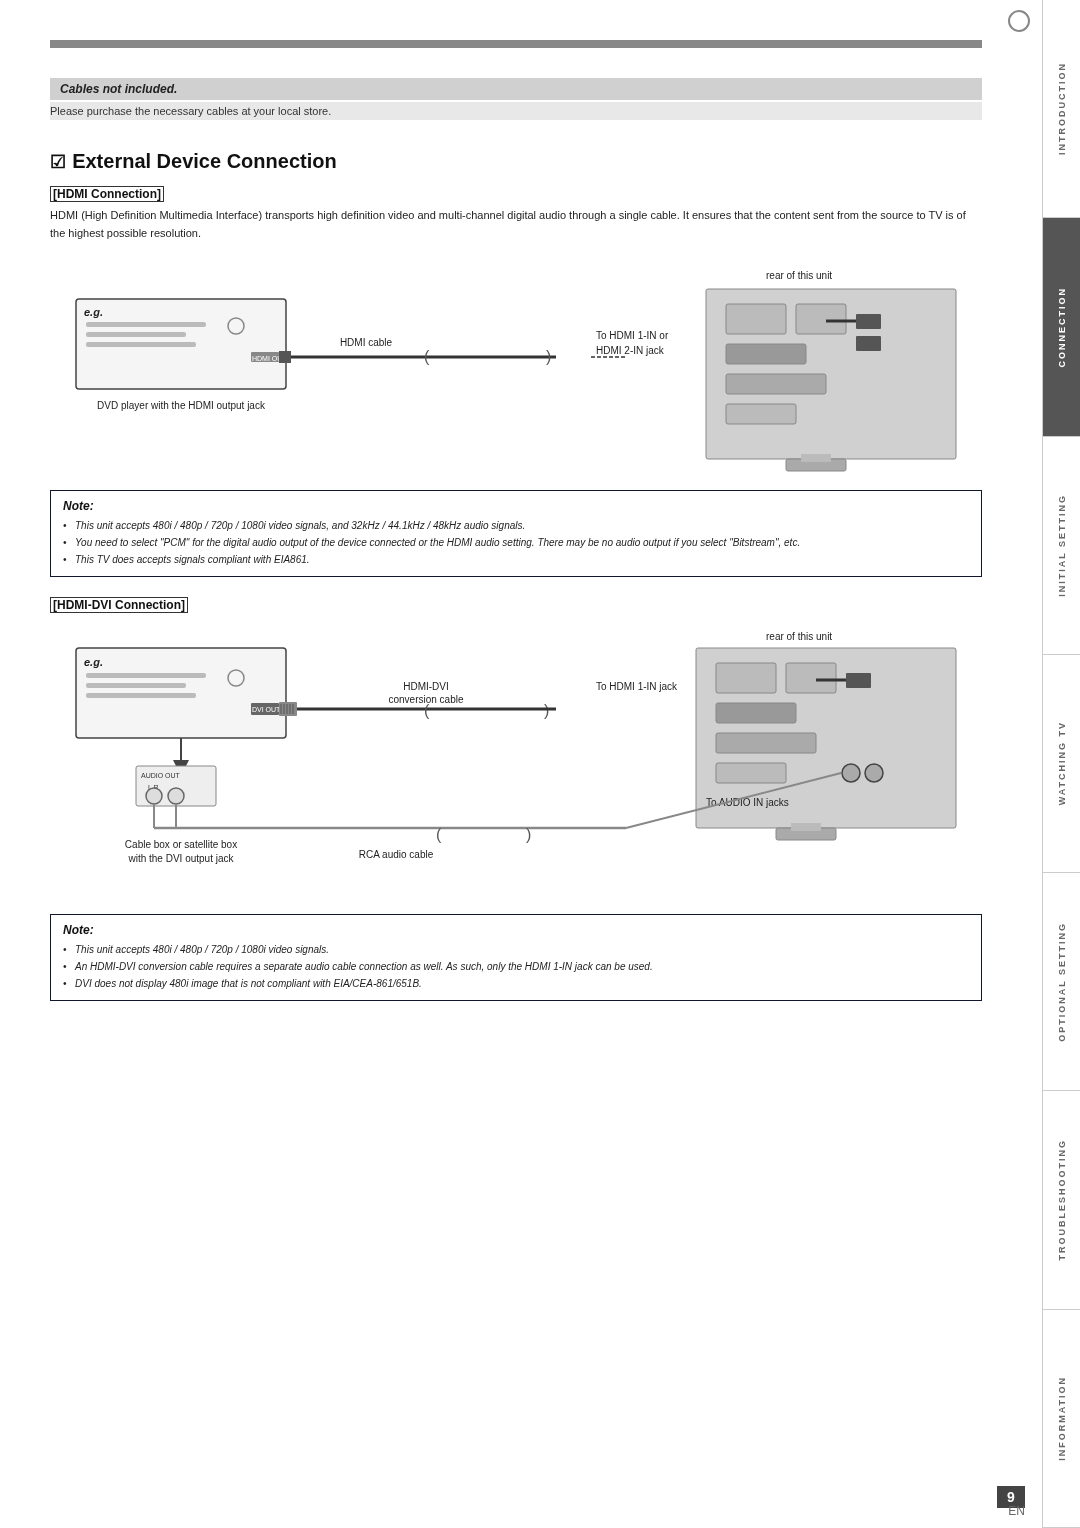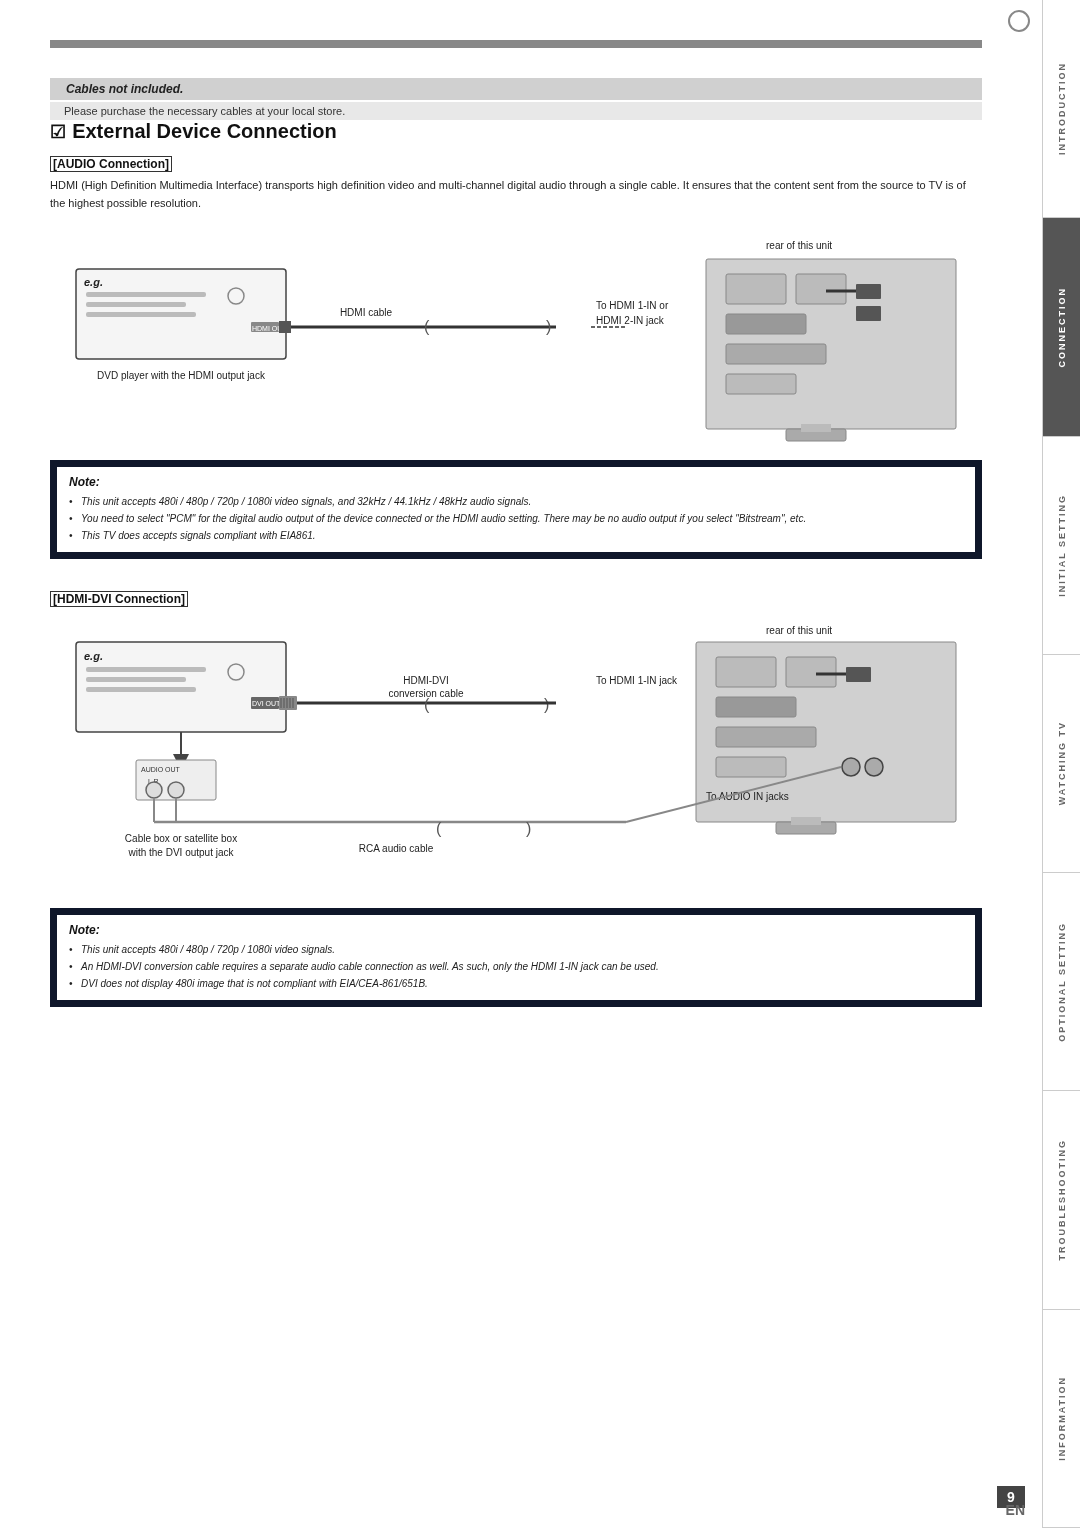--- a/index.html
+++ b/index.html
@@ -86,29 +86,28 @@
       background: #d0d0d0;
       padding: 4px 10px;
       margin-bottom: 2px;
     }
 
     .cables-banner-title {
       font-size: 12px;
       font-style: italic;
       font-weight: bold;
       color: #222;
-      margin-left: 6px;
     }
 
     .cables-subtitle {
       background: #e8e8e8;
-      padding: 3px 14px;
+      padding: 3px 0;
       font-size: 11px;
       color: #333;
-      margin-bottom: 0;
+      margin-bottom: 30px;
     }
 
     
     .section-title {
       font-size: 20px;
       font-weight: bold;
       color: #111;
       margin-bottom: 14px;
       display: flex;
       align-items: center;
@@ -151,23 +150,23 @@
 
     .diagram-area-2 {
       position: relative;
       width: 100%;
       height: 280px;
       margin-bottom: 16px;
     }
 
     
     .note-box {
-      border: 7px solid #0f172a;
+      border: 1px solid #0f172a;
       padding: 8px 12px;
-      margin-bottom: 33px;
+      margin-bottom: 21px;
       background: #fff;
     }
 
     .note-title {
       font-size: 12px;
       font-weight: bold;
       font-style: italic;
       color: #111;
       margin-bottom: 4px;
     }
@@ -203,23 +202,22 @@
       display: flex;
       align-items: center;
       justify-content: center;
       font-size: 14px;
     }
 
     .page-en {
       position: absolute;
       bottom: 10px;
       right: 55px;
-      font-size: 14px;
+      font-size: 12px;
       color: #666;
-      font-weight: bold;
     }
 
     
     .diagram-svg {
       width: 100%;
       height: 100%;
     }
 
   </style>
 </head>
@@ -235,21 +233,21 @@
     </div>
     <div class="cables-subtitle">Please purchase the necessary cables at your local store.</div>
 
     <div class="section-title">
       <span class="checkbox-icon">☑</span>
       <span>External Device Connection</span>
     </div>
 
     <div>
       <div class="subsection-heading">
-        <span>[AUDIO Connection]</span>
+        <span>[HDMI Connection]</span>
       </div>
       <div class="body-text">HDMI (High Definition Multimedia Interface) transports high definition video and multi-channel digital audio through a single cable. It ensures that the content sent from the source to TV is of the highest possible resolution.</div>
 
       <div class="diagram-area">
         <svg class="diagram-svg" viewBox="0 0 900 220" xmlns="http://www.w3.org/2000/svg">
 
           <rect x="10" y="45" width="210" height="90" rx="3" fill="#f5f5f5" stroke="#444" stroke-width="1.5"></rect>
           <text x="18" y="62" font-size="11" font-style="italic" font-weight="bold" fill="#222">e.g.</text>
 
           <rect x="20" y="68" width="120" height="5" rx="2" fill="#bbb"></rect>

